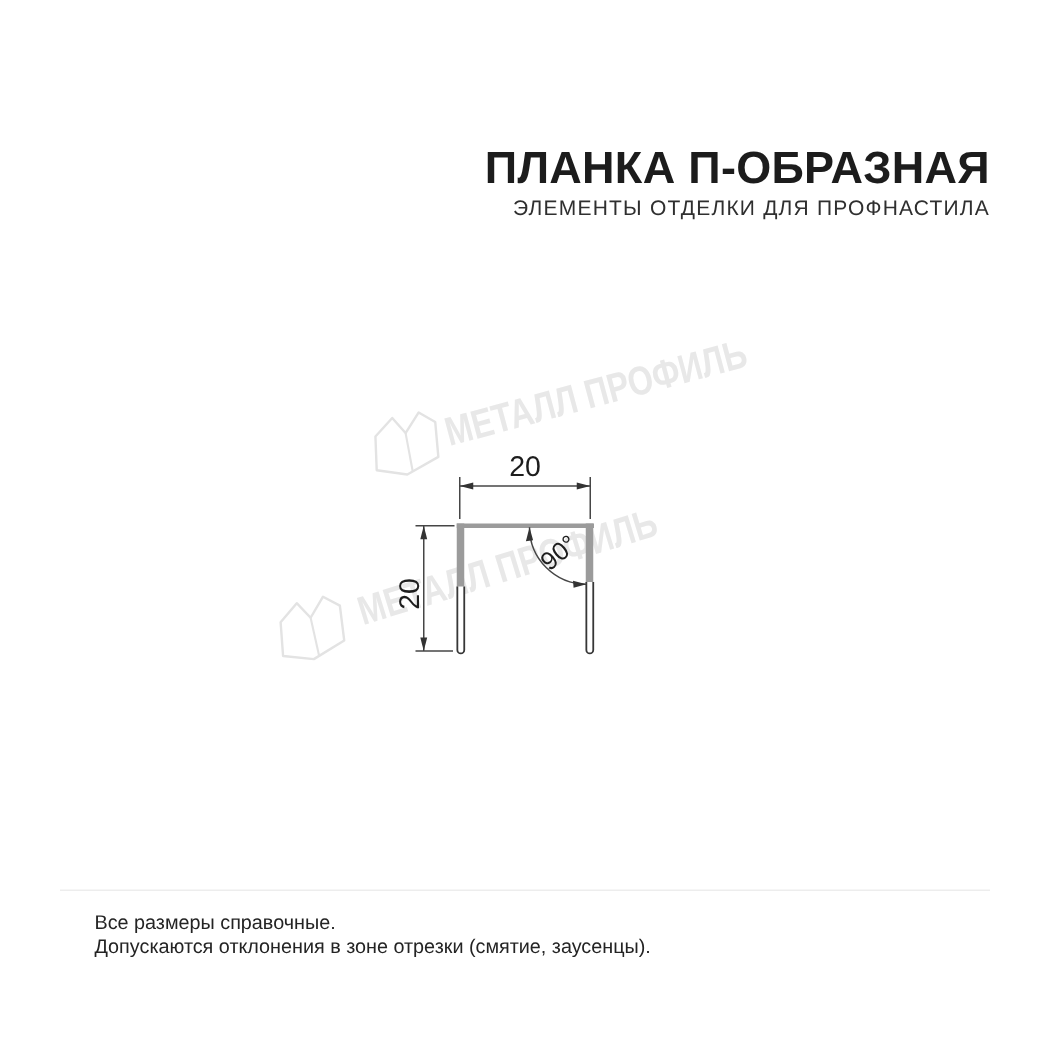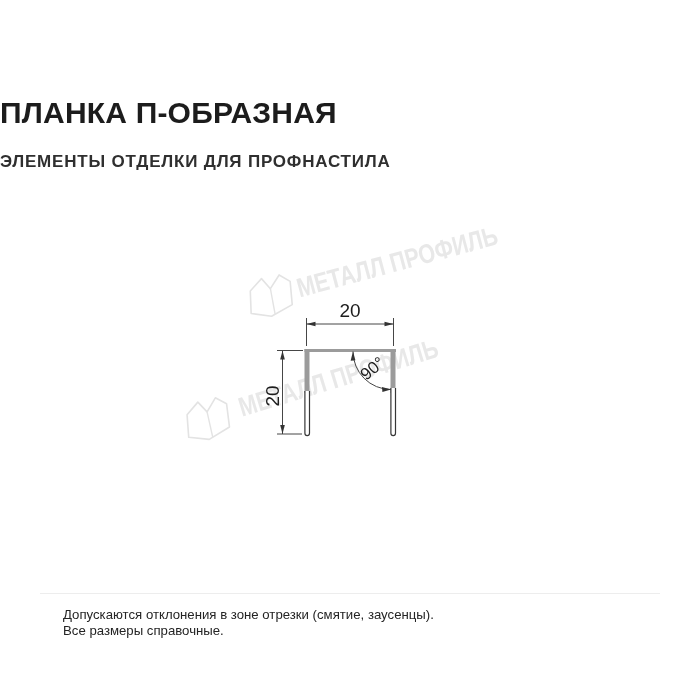--- a/index.html
+++ b/index.html
@@ -2,28 +2,28 @@
 <html><head>
 <meta charset="utf-8">
 <style>
   html,body{margin:0;padding:0;}
   body{
     width:700px;height:700px;position:relative;overflow:hidden;
     background:#ffffff;
     font-family:"Liberation Sans", sans-serif;
   }
   .header{
-    position:absolute;top:99px;left:0;width:660px;text-align:left;
+    position:absolute;top:99px;left:0;width:660px;text-align:right;
   }
   .title-line{
     font-weight:700;font-size:30px;line-height:27px;color:#1c1c1c;
     letter-spacing:0.2px;
   }
   .subtitle{
-    margin-top:26px;font-weight:700;font-size:17px;letter-spacing:0.8px;
+    margin-top:4px;font-weight:400;font-size:14px;letter-spacing:0.8px;
     color:#2f2f2f;
   }
   svg.drawing{position:absolute;left:0;top:0;}
   .wm-text{
     font-family:"Liberation Sans", sans-serif;font-weight:700;font-size:27px;
     fill:#e8e8e8;
   }
   .dim-text{
     font-family:"Liberation Sans", sans-serif;font-size:19px;fill:#1d1d1d;
   }
@@ -97,15 +97,15 @@
     <path class="thin" d="M 353 351.5 A 38 38 0 0 0 391 389.5"></path>
     <polygon class="arrow" points="353,351.5 350.6,360.8 355.4,360.2"></polygon>
     <polygon class="arrow" points="391,389.5 382,387.1 382.4,391.9"></polygon>
     <text class="ang-text" x="373" y="374" text-anchor="middle" transform="rotate(-40 373 369)">90°</text>
   </g>
 </svg>
 
 <div class="divider"></div>
 
 <div class="footer">
+  <div>Все размеры справочные.</div>
   <div>Допускаются отклонения в зоне отрезки (смятие, заусенцы).</div>
-  <div>Все размеры справочные.</div>
 </div>
 
 </body></html>

